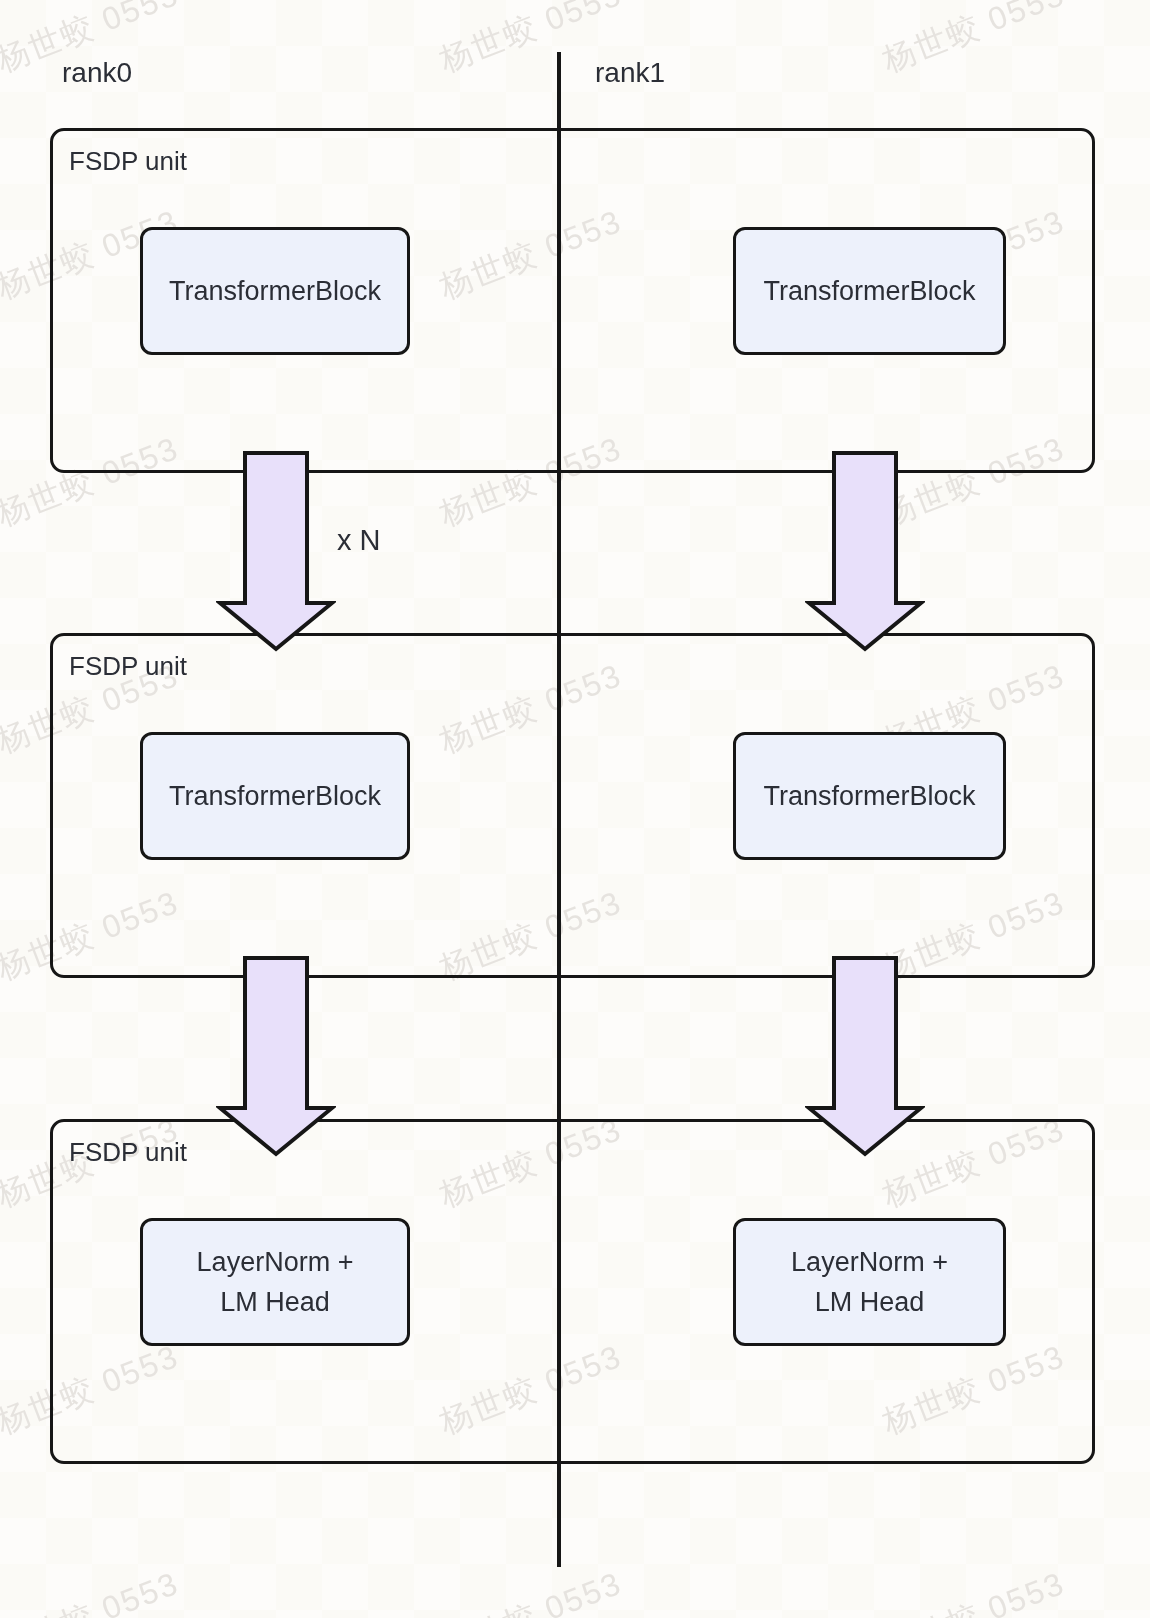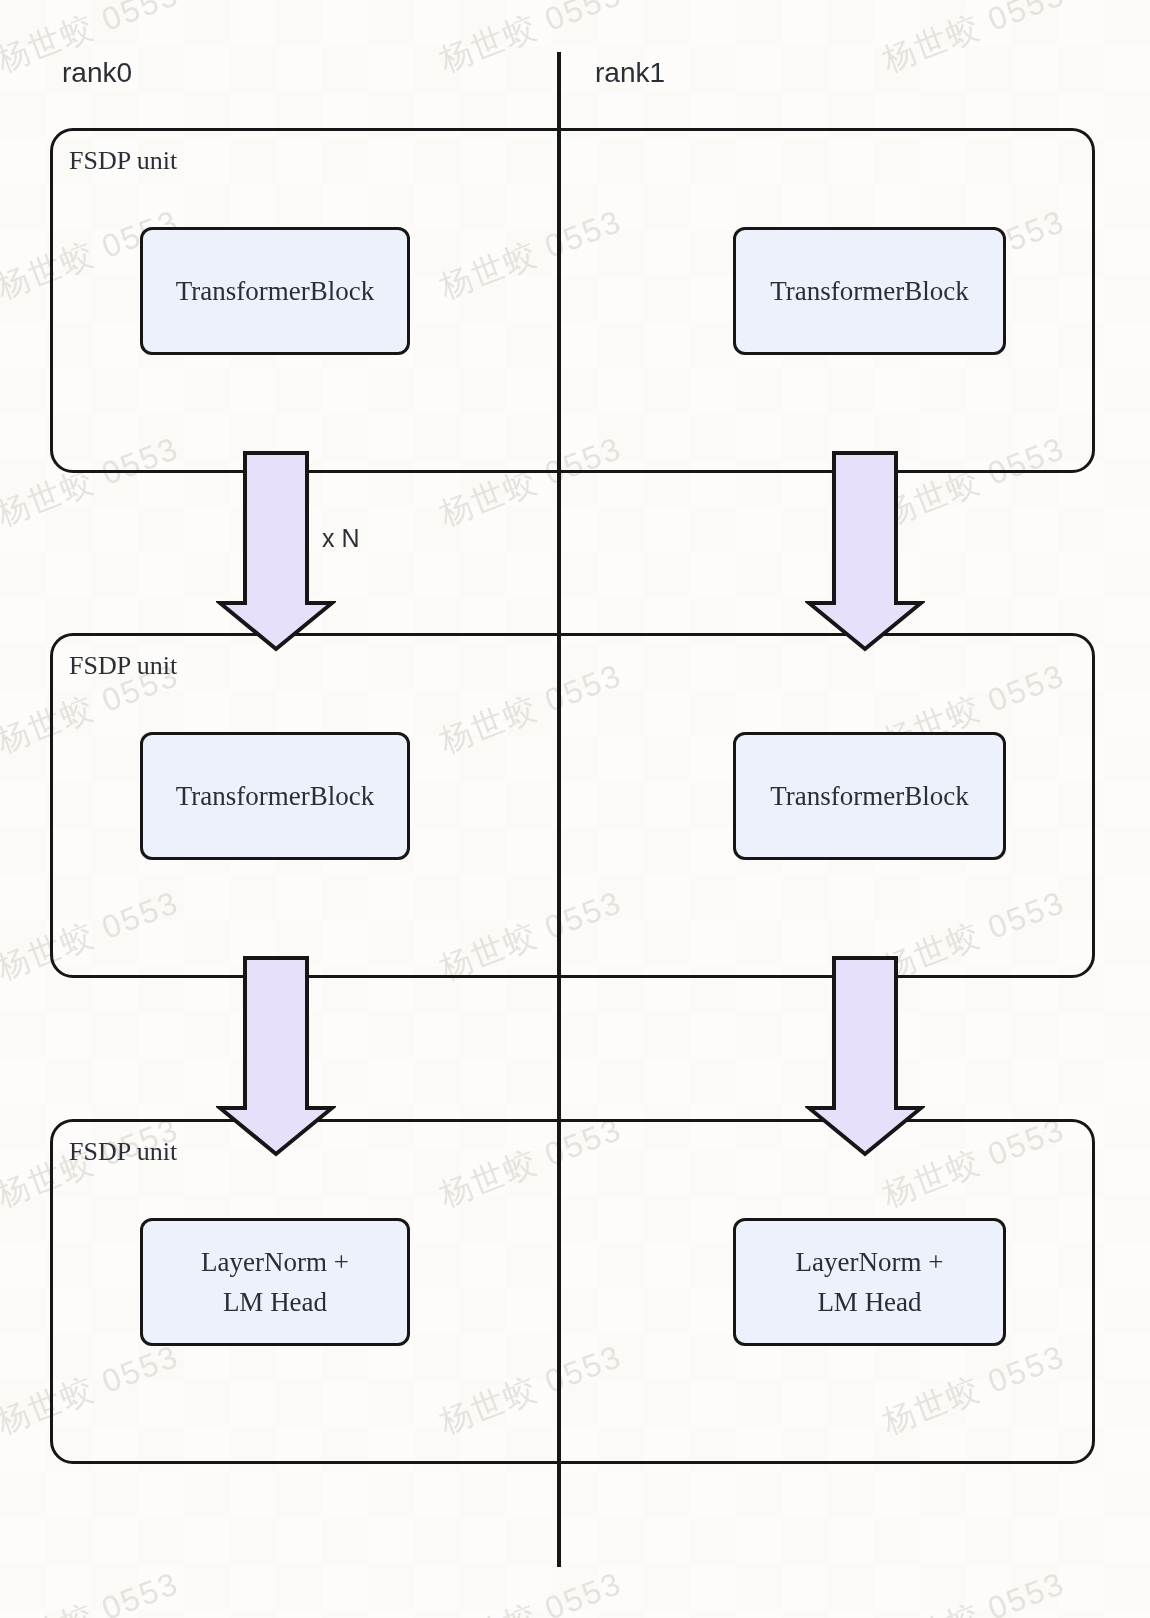--- a/index.html
+++ b/index.html
@@ -41,24 +41,23 @@
     position:absolute;
     left:557px;top:52px;
     width:4px;height:1515px;
     background:var(--line);
     z-index:2;
   }
   .fsdp-unit{
     position:absolute;
     left:50px;width:1045px;height:345px;
     border:3.5px solid var(--line);
-    border-radius:23px;
+    border-radius:14px;
     box-sizing:border-box;
     z-index:3;
-    font-family:Liberation Serif, serif;
   }
   .unit-label{
     position:absolute;
     left:16px;top:15px;
     font-size:26px;
     color:var(--text);
   }
   .block{
     position:absolute;
     top:86px;height:128px;
@@ -78,22 +77,22 @@
   .block-right{left:680px;width:273px;}
   .arrow-svg{position:absolute;z-index:4;width:120px;height:202px;}
   .arrow-svg polygon{
     fill:var(--arrow-fill);
     stroke:var(--line);
     stroke-width:4;
     stroke-linejoin:miter;
   }
   .repeat-label{
     position:absolute;
-    left:322px;top:524px;
-    font-size:25px;
+    left:337px;top:524px;
+    font-size:29px;
     color:var(--text);
     z-index:3;
   }
 </style>
 </head>
 <body>
 
 <div class="stage">
 
   <div class="watermark-layer">

